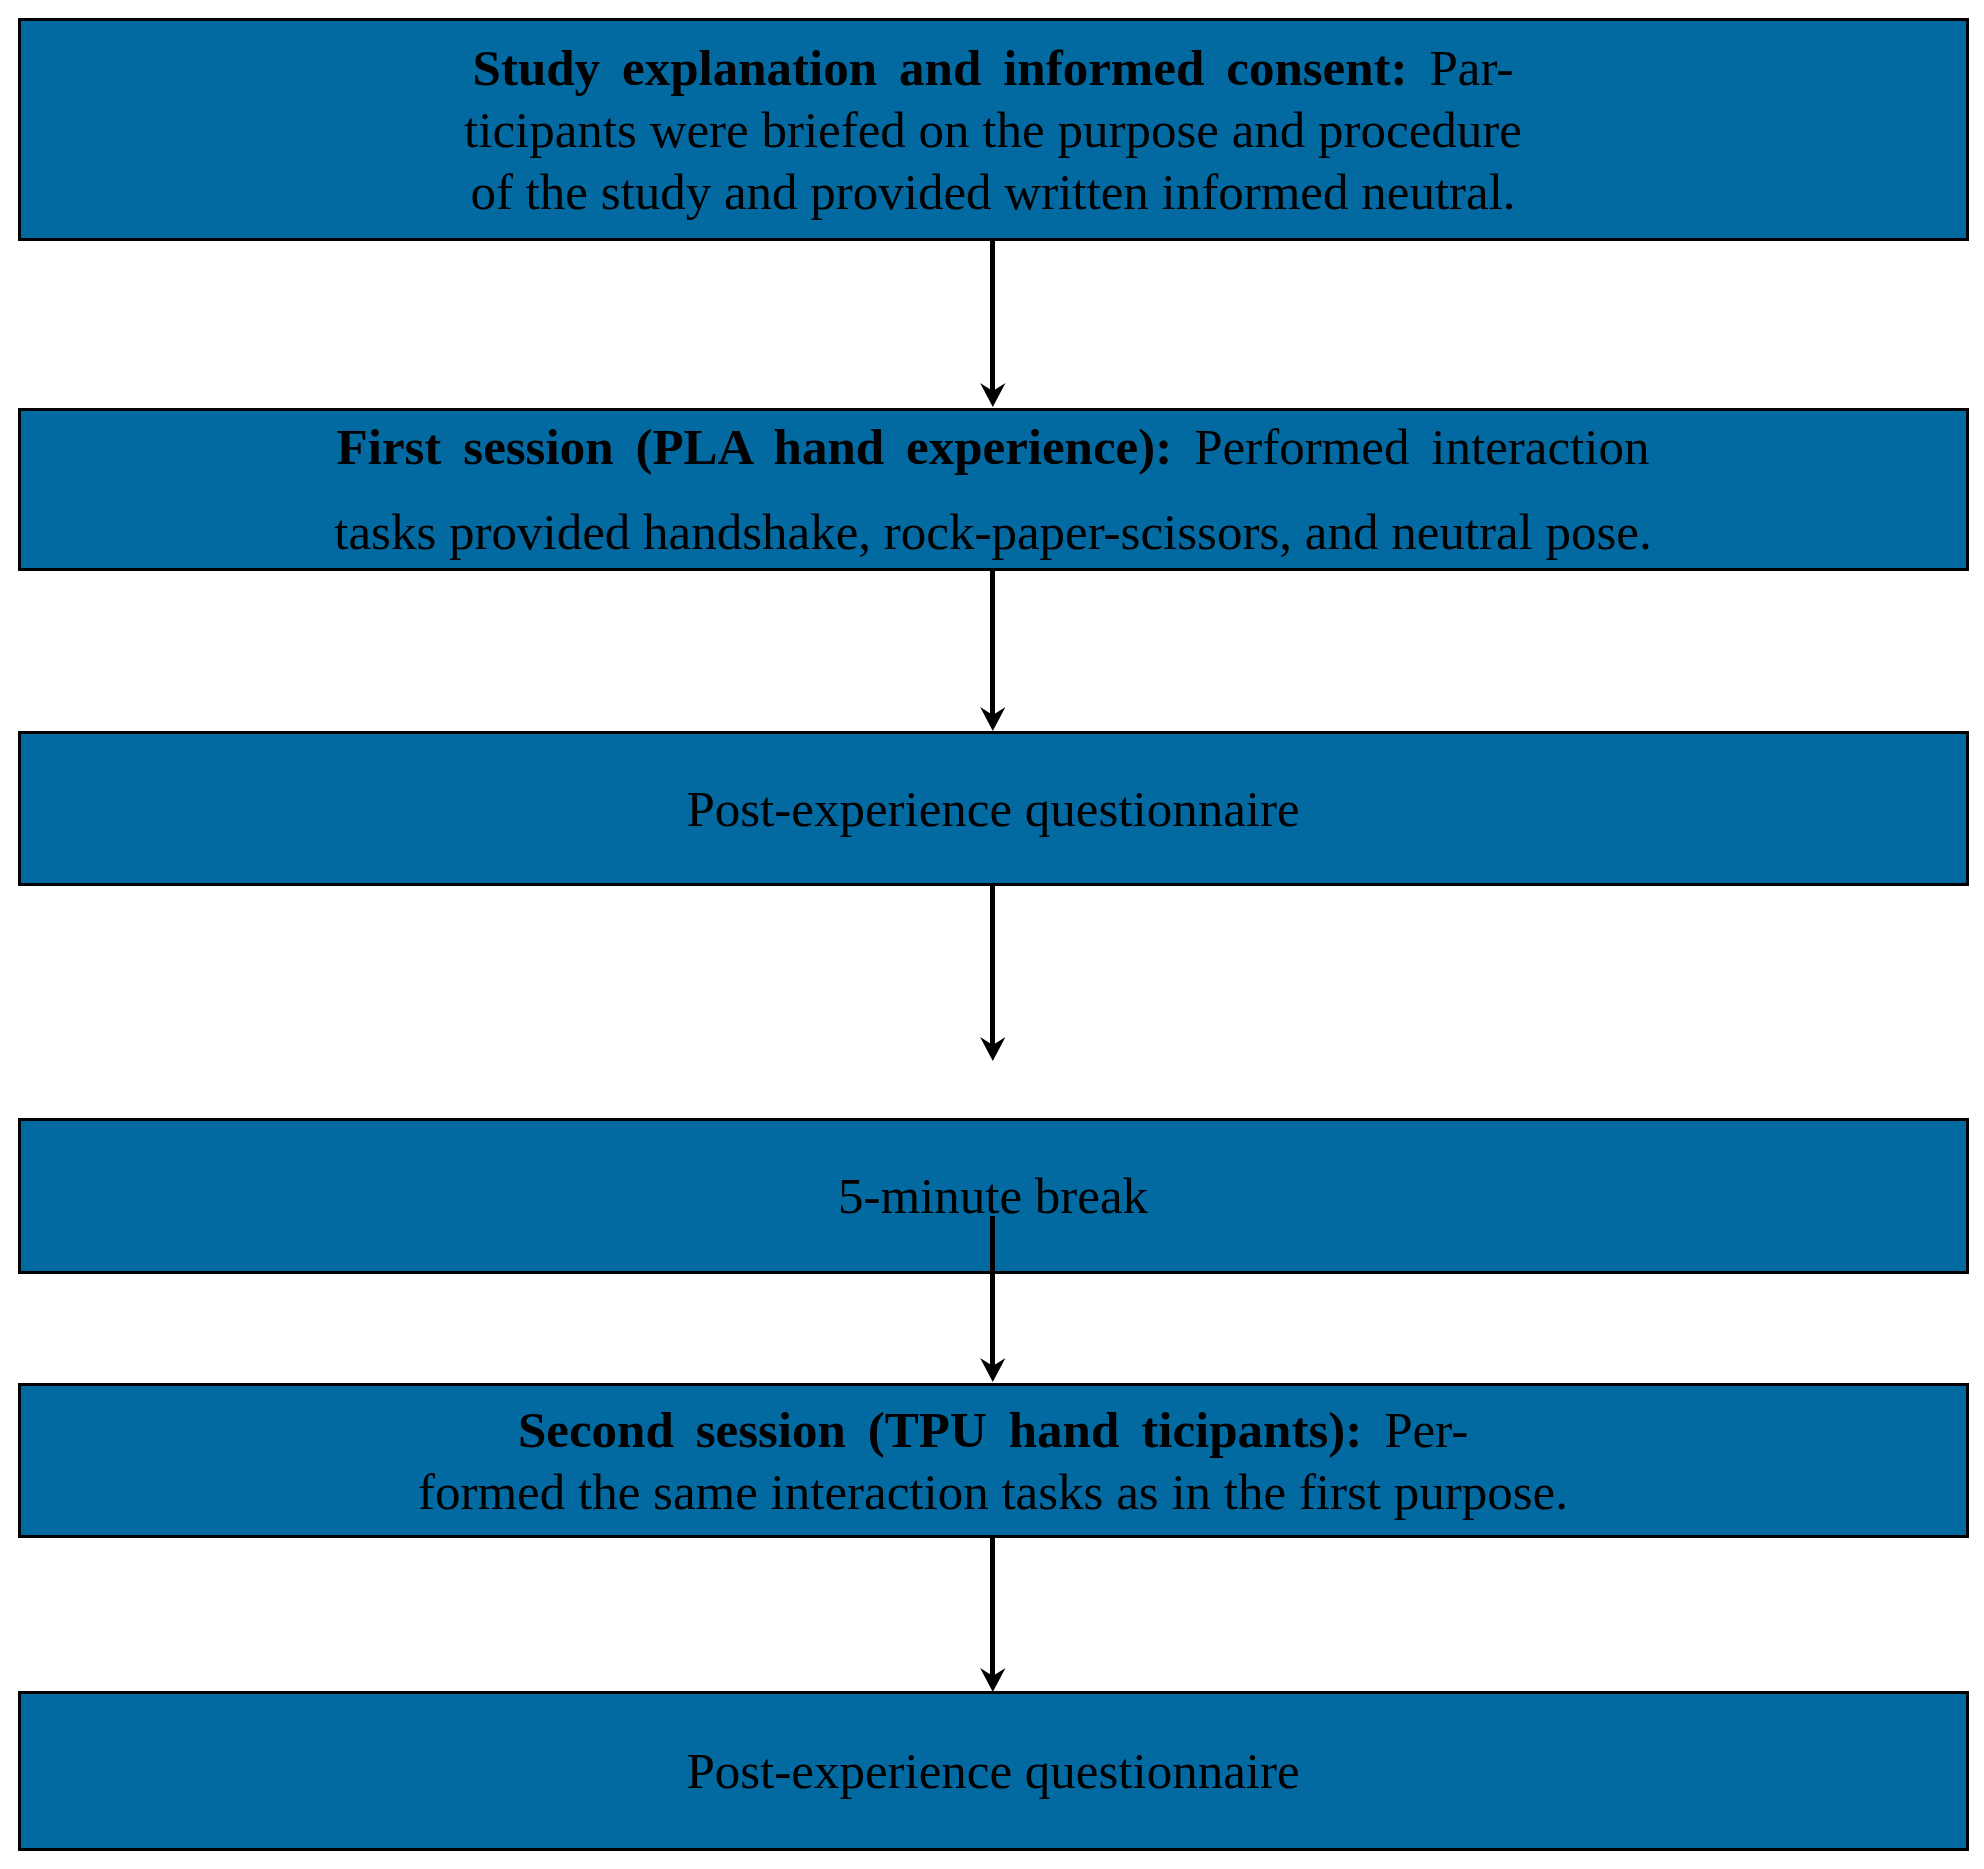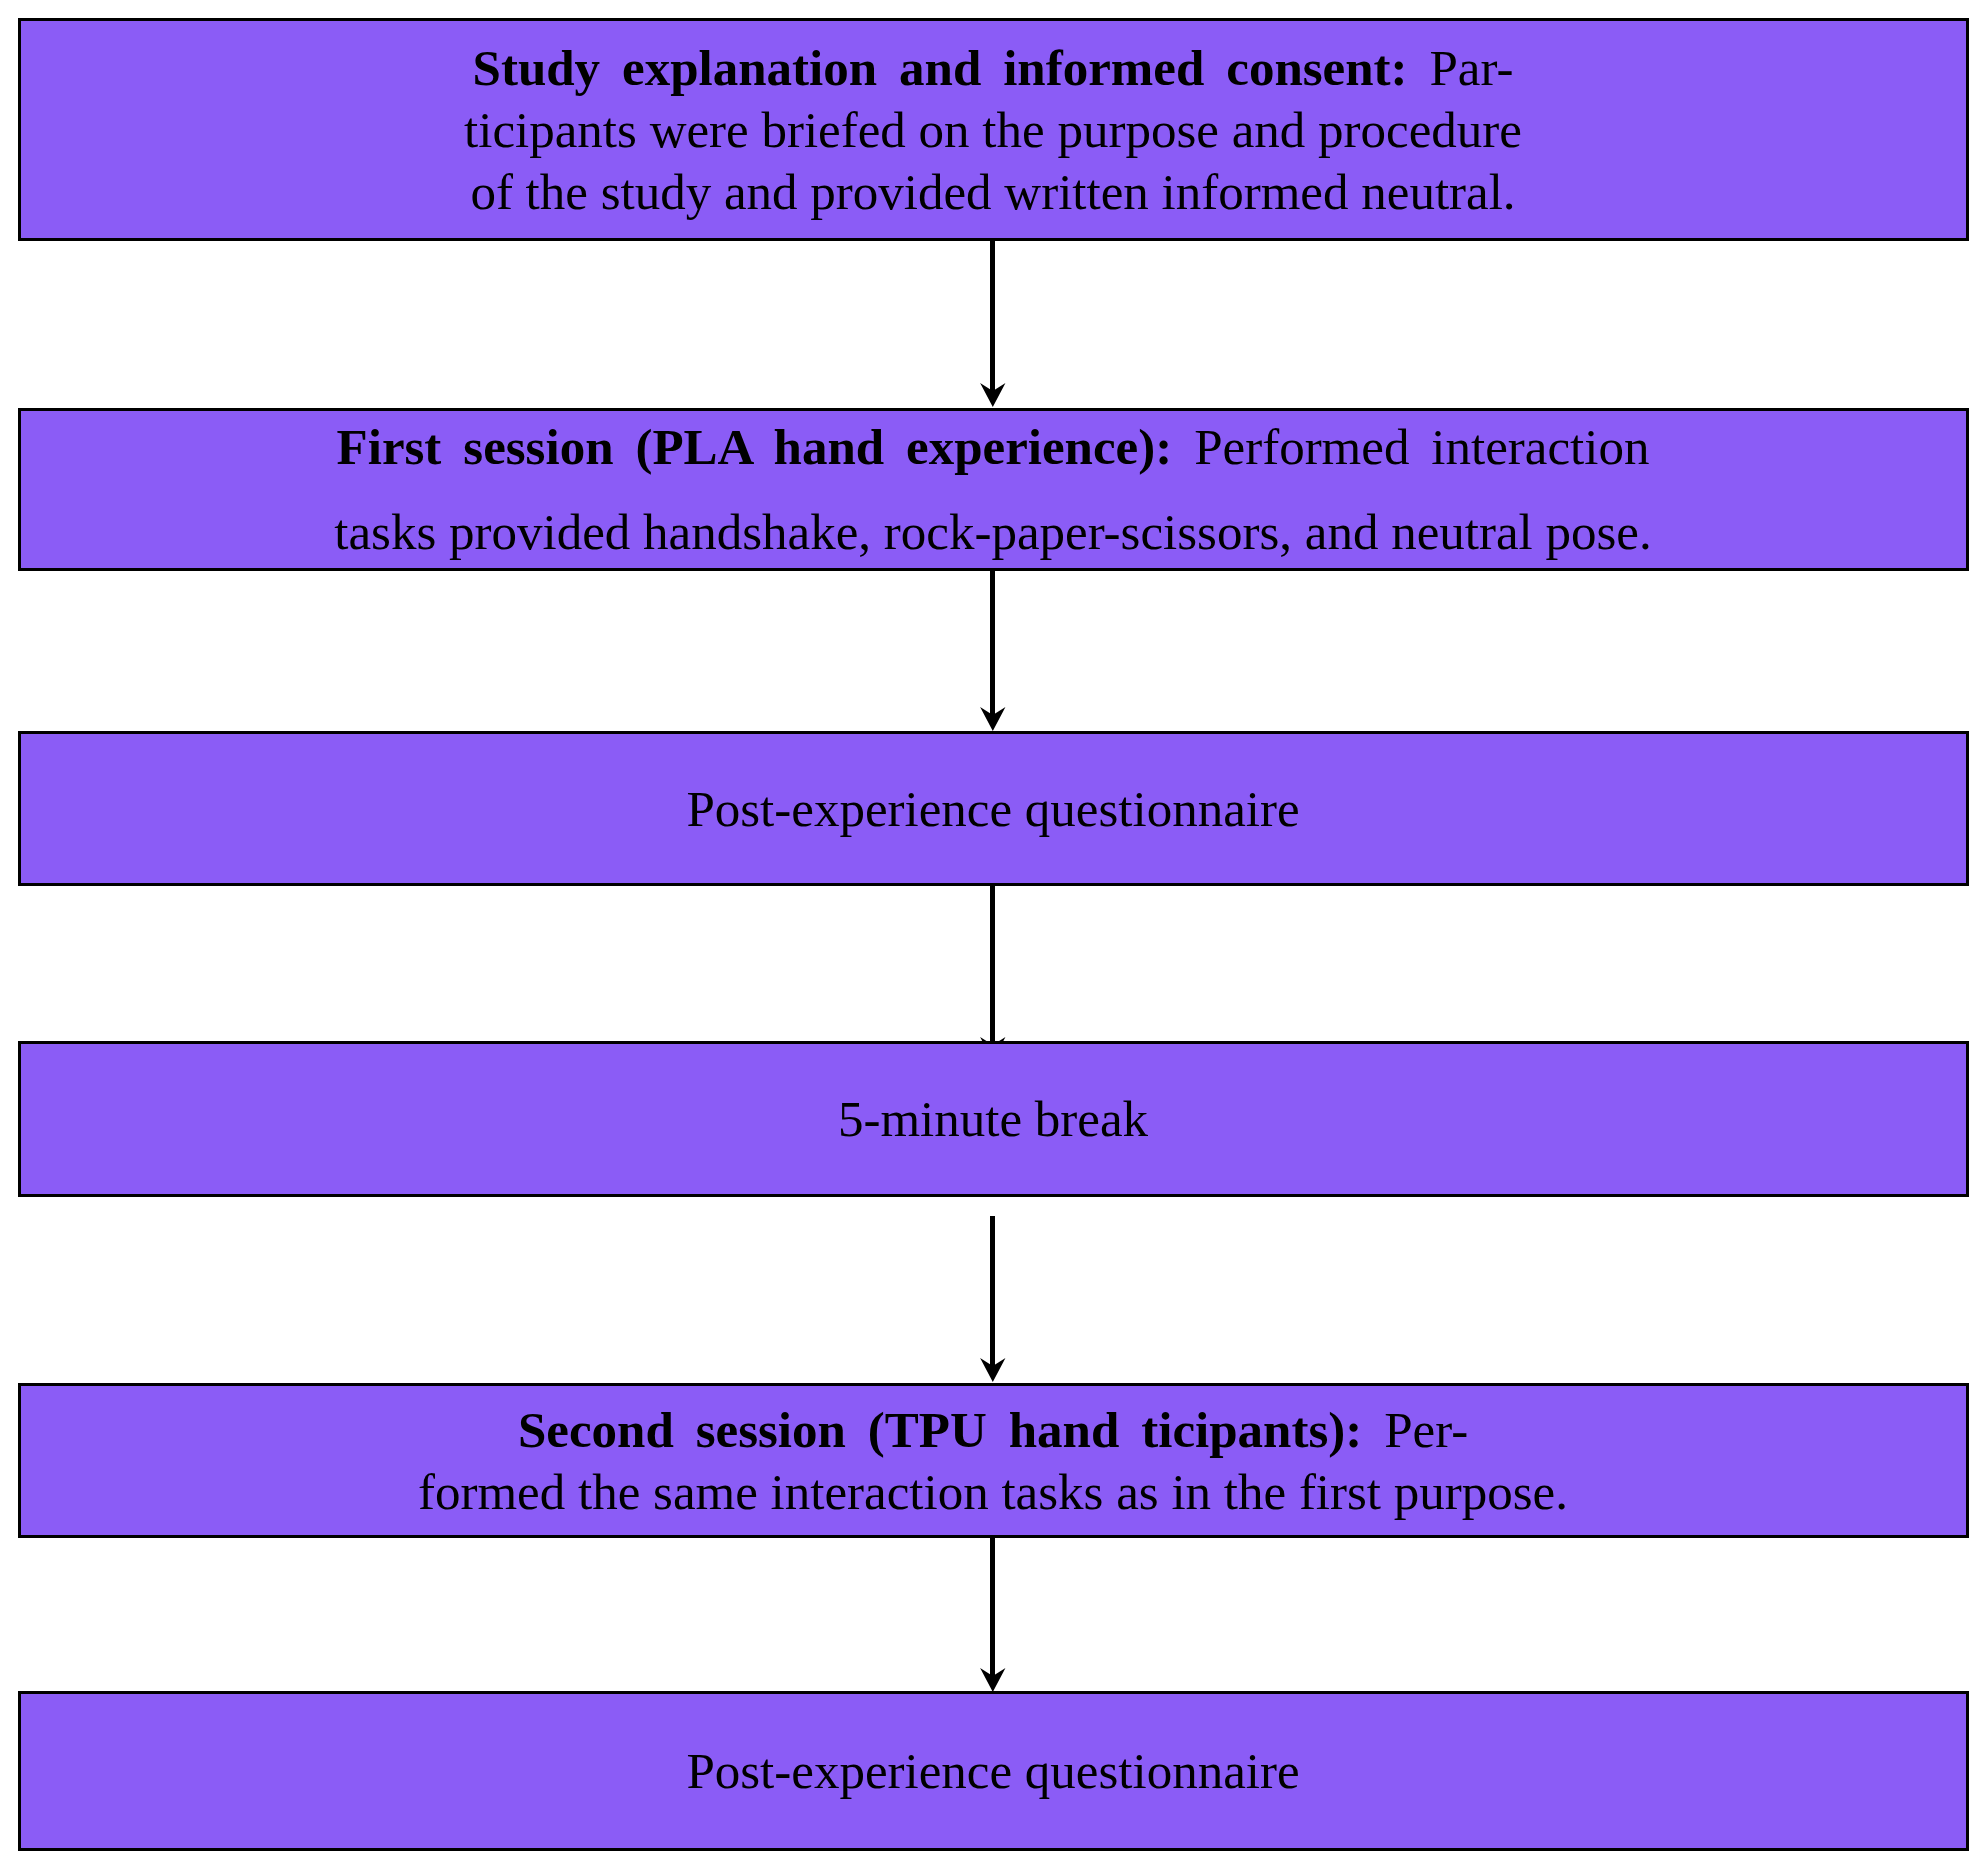--- a/index.html
+++ b/index.html
@@ -1,28 +1,28 @@
 <!DOCTYPE html>
 <html style="font-size:10.8px"><head>
 <meta charset="utf-8">
 <style>
   html,body{margin:0;padding:0;background:#ffffff;}
   body{width:1985px;height:1870px;font-family:"Liberation Serif","DejaVu Serif",serif;color:#000000;}
   .canvas{position:relative;width:1985px;height:1870px;background:#ffffff;overflow:hidden;}
 
   .fbox{
     position:absolute;left:17.5px;width:1951px;box-sizing:border-box;
-    border:3.4px solid #000000;background:#8b5cf6;
+    border:3.4px solid #000000;background:#0369a1;
     display:flex;flex-direction:column;justify-content:center;align-items:center;
     font-size:51px;line-height:62px;text-align:center;
   }
   .b1{top:18px;height:223px;}
   .b2{top:408px;height:163px;gap:23px;}
   .b3{top:731px;height:155px;}
-  .b4{top:1041px;height:156px;}
+  .b4{top:1118px;height:156px;}
   .b5{top:1383px;height:155px;}
   .b6{top:1691px;height:160px;}
 
   .line{white-space:nowrap;}
   .wide{word-spacing:0.18em;}
   .line b{font-weight:bold;}
 
   .arrow{
     position:absolute;left:980px;width:25.6px;
     display:flex;flex-direction:column;align-items:center;

